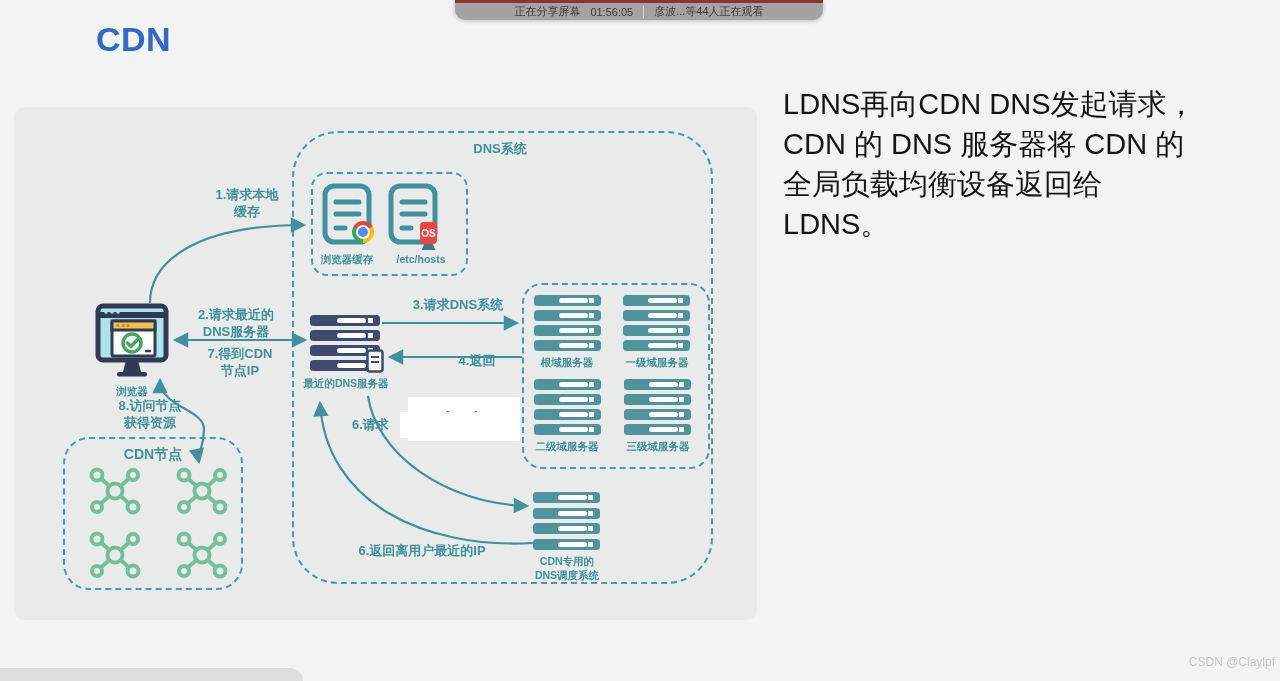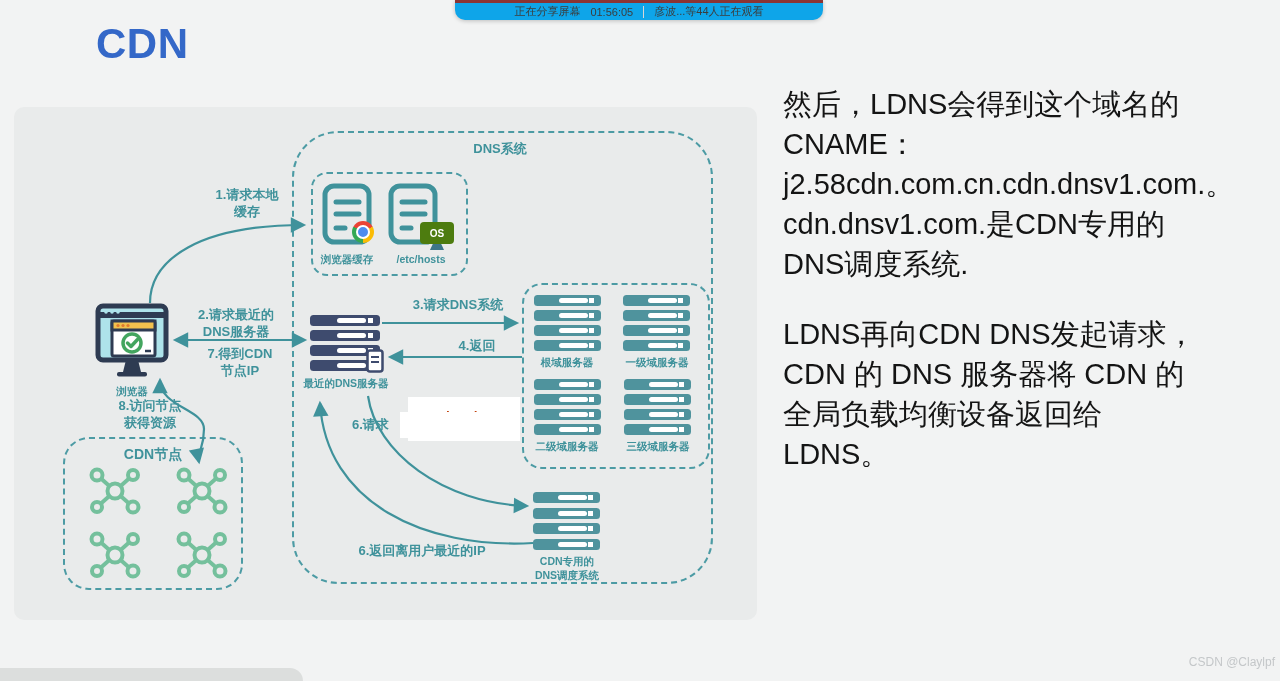--- a/index.html
+++ b/index.html
@@ -1,28 +1,28 @@
 <!DOCTYPE html>
 <html><head>
 <meta charset="utf-8">
 <style>
   * { margin:0; padding:0; box-sizing:border-box; }
   html,body { width:1280px; height:681px; overflow:hidden; }
   body { position:relative; background:#f2f3f3; font-family:"Liberation Sans",sans-serif; }
 
   
   .share-bar { position:absolute; left:455px; top:0; width:368px; height:20px;
-    background:#0ea5e9; border-top:3px solid #8b3434; border-radius:0 0 10px 10px;
+    background:#a3a3a3; border-top:3px solid #8b3434; border-radius:0 0 10px 10px;
     box-shadow:0 1px 4px rgba(0,0,0,.22); display:flex; align-items:center;
     justify-content:center; gap:10px; font-size:11px; color:#3c3c3c; }
   .share-bar .divider { width:1px; height:12px; background:#d6d6d6; }
   .share-time { font-variant-numeric:tabular-nums; }
 
   
-  .slide-title { position:absolute; left:96px; top:20px; font-size:42px; font-weight:700;
+  .slide-title { position:absolute; left:96px; top:20px; font-size:34px; font-weight:700;
     color:#3468c8; letter-spacing:.5px; }
 
   
   .panel { position:absolute; left:14px; top:107px; width:743px; height:513px;
     background:#e9ebeb; border-radius:10px; }
   .panel .abs { position:absolute; }
   .dashed { border:2px dashed #4c9ba4; }
   .dlabel { position:absolute; color:#3f929b; font-weight:600; text-align:center;
     white-space:pre-line; transform:translateX(-50%); line-height:1.32; font-size:13px; }
   .small-lbl { font-size:10.5px;text-align:center; }
@@ -42,21 +42,21 @@
     width:5px; background:#fff; }
   .server.navy { --c:#3e4b6e; width:70px; }
 
   
   .chrome { position:absolute; width:22px; height:22px; border-radius:50%;
     background:conic-gradient(from -60deg,#ea4335 0 120deg,#fbbc05 0 240deg,#34a853 0 360deg); }
   .chrome::after { content:""; position:absolute; left:50%; top:50%; width:10px; height:10px;
     transform:translate(-50%,-50%); background:#4e8cf0; border:2.5px solid #fff; border-radius:50%; }
 
   
-  .os-badge { position:absolute; width:34px; height:22px; background:#4d7c0f; border-radius:4px;
+  .os-badge { position:absolute; width:17px; height:22px; background:#ef4444; border-radius:4px;
     color:#fff; font-size:10px; font-weight:700; display:flex; align-items:center;
     justify-content:center; }
   .os-badge::after { content:""; position:absolute; left:50%; bottom:-6px; transform:translateX(-50%);
     width:14px; height:6px; background:#3d7689; clip-path:polygon(20% 0,80% 0,100% 100%,0 100%); }
 
   
   .white-box { position:absolute; background:#fff; z-index:5; }
   .cdn-dns-box { left:394px; top:252px; width:112px; height:44px; display:flex;
     align-items:center; justify-content:center; font-size:20px; color:#c2410c;margin-top:38px; }
   .blank-box { left:386px; top:305px; width:106px; height:26px; }
@@ -230,21 +230,21 @@
     <circle cx="45" cy="8" r="5" fill="#e9ebeb" stroke="#74c09c" stroke-width="4"></circle>
     <circle cx="9" cy="40" r="5" fill="#e9ebeb" stroke="#74c09c" stroke-width="4"></circle>
     <circle cx="45" cy="40" r="5.5" fill="#e9ebeb" stroke="#74c09c" stroke-width="4"></circle>
   </svg>
 
   <div class="dlabel" style="left:233px; top:79px;">1.请求本地
 缓存</div>
   <div class="dlabel" style="left:222px; top:199px;">2.请求最近的
 DNS服务器</div>
   <div class="dlabel" style="left:444px; top:189px;">3.请求DNS系统</div>
-  <div class="dlabel" style="left:463px; top:230px;">4.返回</div>
+  <div class="dlabel" style="left:463px; top:245px;">4.返回</div>
   <div class="dlabel" style="left:338px; top:309px; transform:none;">6.请求</div>
   <div class="dlabel" style="left:408px; top:435px;">6.返回离用户最近的IP</div>
   <div class="dlabel" style="left:226px; top:238px;">7.得到CDN
 节点IP</div>
   <div class="dlabel" style="left:136px; top:290px;">8.访问节点
 获得资源</div>
 
   <div class="white-box cdn-dns-box">cdn dns</div>
   <div class="white-box blank-box"></div>
 
@@ -260,18 +260,17 @@
       <path d="M368,216 L503,216" marker-end="url(#mA)"></path>
       <path d="M508,250 L376,250" marker-end="url(#mA)"></path>
       <path d="M354,289 C362,345 428,396 513,399" marker-end="url(#mA)"></path>
       <path d="M519,436 C410,442 312,396 306,296" marker-end="url(#mA)"></path>
       <path d="M146,273 C146,300 190,302 190,322 C190,342 183,345 185,355" marker-start="url(#mA)" marker-end="url(#mA)"></path>
     </g>
   </svg>
 </div>
 
 <div class="notes">
-  <p>然后，LDNS会得到这个域名的CNAME：j2.58cdn.com.cn.cdn.dnsv1.com.。cdn.dnsv1.com.是CDN专用的DNS调度系统.</p>
   <p>LDNS再向CDN DNS发起请求，CDN 的 DNS 服务器将 CDN 的全局负载均衡设备返回给LDNS。</p>
 </div>
 
 <div class="watermark">CSDN @Claylpf</div>
 <div class="bottom-band"></div>
 
 </body></html>

